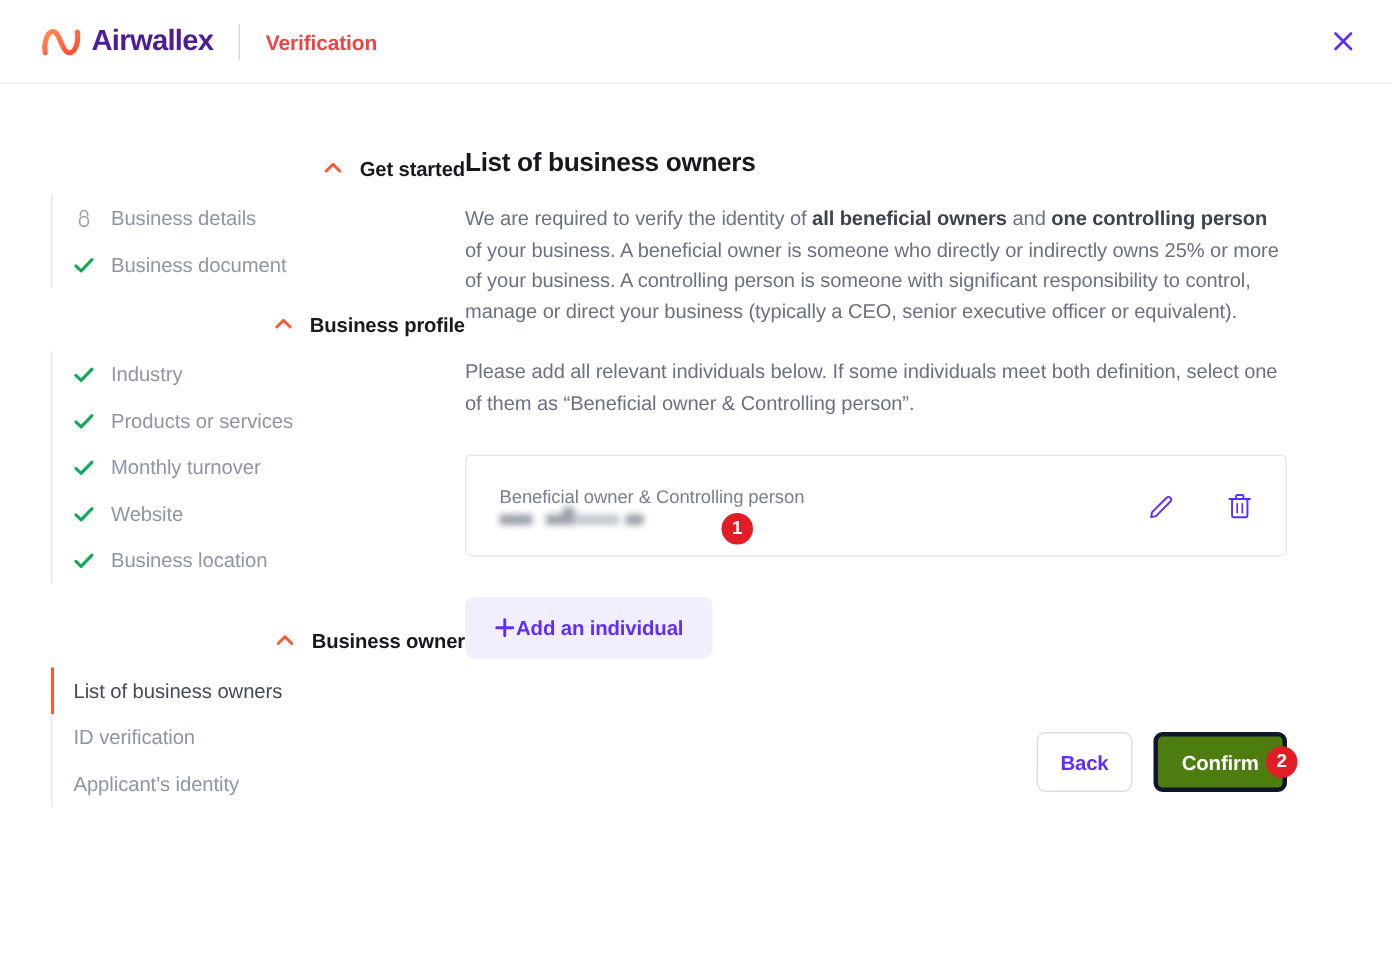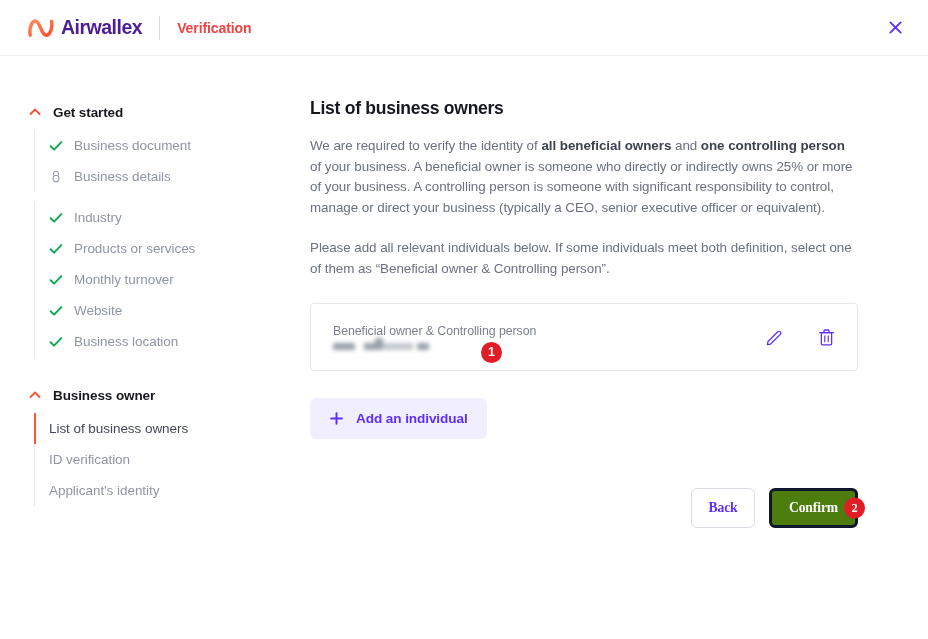--- a/index.html
+++ b/index.html
@@ -93,20 +93,21 @@
   }
 
   .nav-group { margin-bottom: 2px; }
 
   .group-head {
     display: flex;
     align-items: center;
     height: 28px;
     cursor: pointer;
     margin-bottom: 4px;
+    justify-content: flex-end;
   }
 
   .chev {
     width: 14px;
     height: 14px;
     margin-right: 11px;
     flex: 0 0 14px;
     display: block;
   }
 
@@ -259,21 +260,20 @@
     top: 50%;
     transform: translateY(-50%);
   }
 
   
   .add-btn {
     margin-top: 27px;
     height: 41px;
     display: inline-flex;
     align-items: center;
-    gap: 12px;
     padding: 0 19px;
     background: #f1eeff;
     border: none;
     border-radius: 6px;
     cursor: pointer;
     font-family: inherit;
   }
 
   .add-btn-label {
     font-size: 13.6px;
@@ -288,21 +288,21 @@
     justify-content: flex-end;
     align-items: center;
     gap: 14px;
     margin-top: 49px;
     position: relative;
   }
 
   .btn {
     height: 40px;
     border-radius: 6px;
-    font-family: Liberation Serif, serif;
+    font-family: Liberation Sans, sans-serif;
     font-size: 13.6px;
     font-weight: bold;
     letter-spacing: -0.1px;
     cursor: pointer;
   }
 
   .btn-back {
     width: 64px;
     background: #fff;
     border: 1px solid #dcdee6;
@@ -350,39 +350,45 @@
     <div class="nav-group">
       <div class="group-head">
         <svg class="chev" viewBox="0 0 14 14">
           <path d="M2.5 9 L7 4.5 L11.5 9" fill="none" stroke="#ff5733" stroke-width="1.9" stroke-linecap="round" stroke-linejoin="round"></path>
         </svg>
         <span class="group-title">Get started</span>
       </div>
       <div class="group-items">
         <div class="nav-item">
           <span class="nav-icon">
-            <svg width="14" height="12" viewBox="0 0 14 12">
-              <path d="M1.6 6.2 L5.1 9.6 L12.3 2.1" fill="none" stroke="#0fa958" stroke-width="2" stroke-linecap="round" stroke-linejoin="round"></path>
-            </svg>
-          </span>
-          <span class="nav-label">Business document</span>
-        </div>
-        <div class="nav-item">
-          <span class="nav-icon">
             <svg width="12" height="13" viewBox="0 0 12 13">
               <path d="M3.6 5.4 V3.7 a2.4 2.4 0 0 1 4.8 0 V5.4" fill="none" stroke="#9aa0ad" stroke-width="1.1"></path>
               <rect x="3.1" y="5.3" width="5.8" height="6.6" rx="2.9" fill="none" stroke="#9aa0ad" stroke-width="1.1"></rect>
             </svg>
           </span>
           <span class="nav-label">Business details</span>
         </div>
+        <div class="nav-item">
+          <span class="nav-icon">
+            <svg width="14" height="12" viewBox="0 0 14 12">
+              <path d="M1.6 6.2 L5.1 9.6 L12.3 2.1" fill="none" stroke="#0fa958" stroke-width="2" stroke-linecap="round" stroke-linejoin="round"></path>
+            </svg>
+          </span>
+          <span class="nav-label">Business document</span>
+        </div>
       </div>
     </div>
 
     <div class="nav-group" style="margin-top:10px;">
+      <div class="group-head">
+        <svg class="chev" viewBox="0 0 14 14">
+          <path d="M2.5 9 L7 4.5 L11.5 9" fill="none" stroke="#ff5733" stroke-width="1.9" stroke-linecap="round" stroke-linejoin="round"></path>
+        </svg>
+        <span class="group-title">Business profile</span>
+      </div>
       <div class="group-items">
         <div class="nav-item">
           <span class="nav-icon">
             <svg width="14" height="12" viewBox="0 0 14 12">
                 <path d="M1.6 6.2 L5.1 9.6 L12.3 2.1" fill="none" stroke="#0fa958" stroke-width="2" stroke-linecap="round" stroke-linejoin="round"></path>
               </svg>
           </span>
           <span class="nav-label">Industry</span>
         </div>
         <div class="nav-item">

